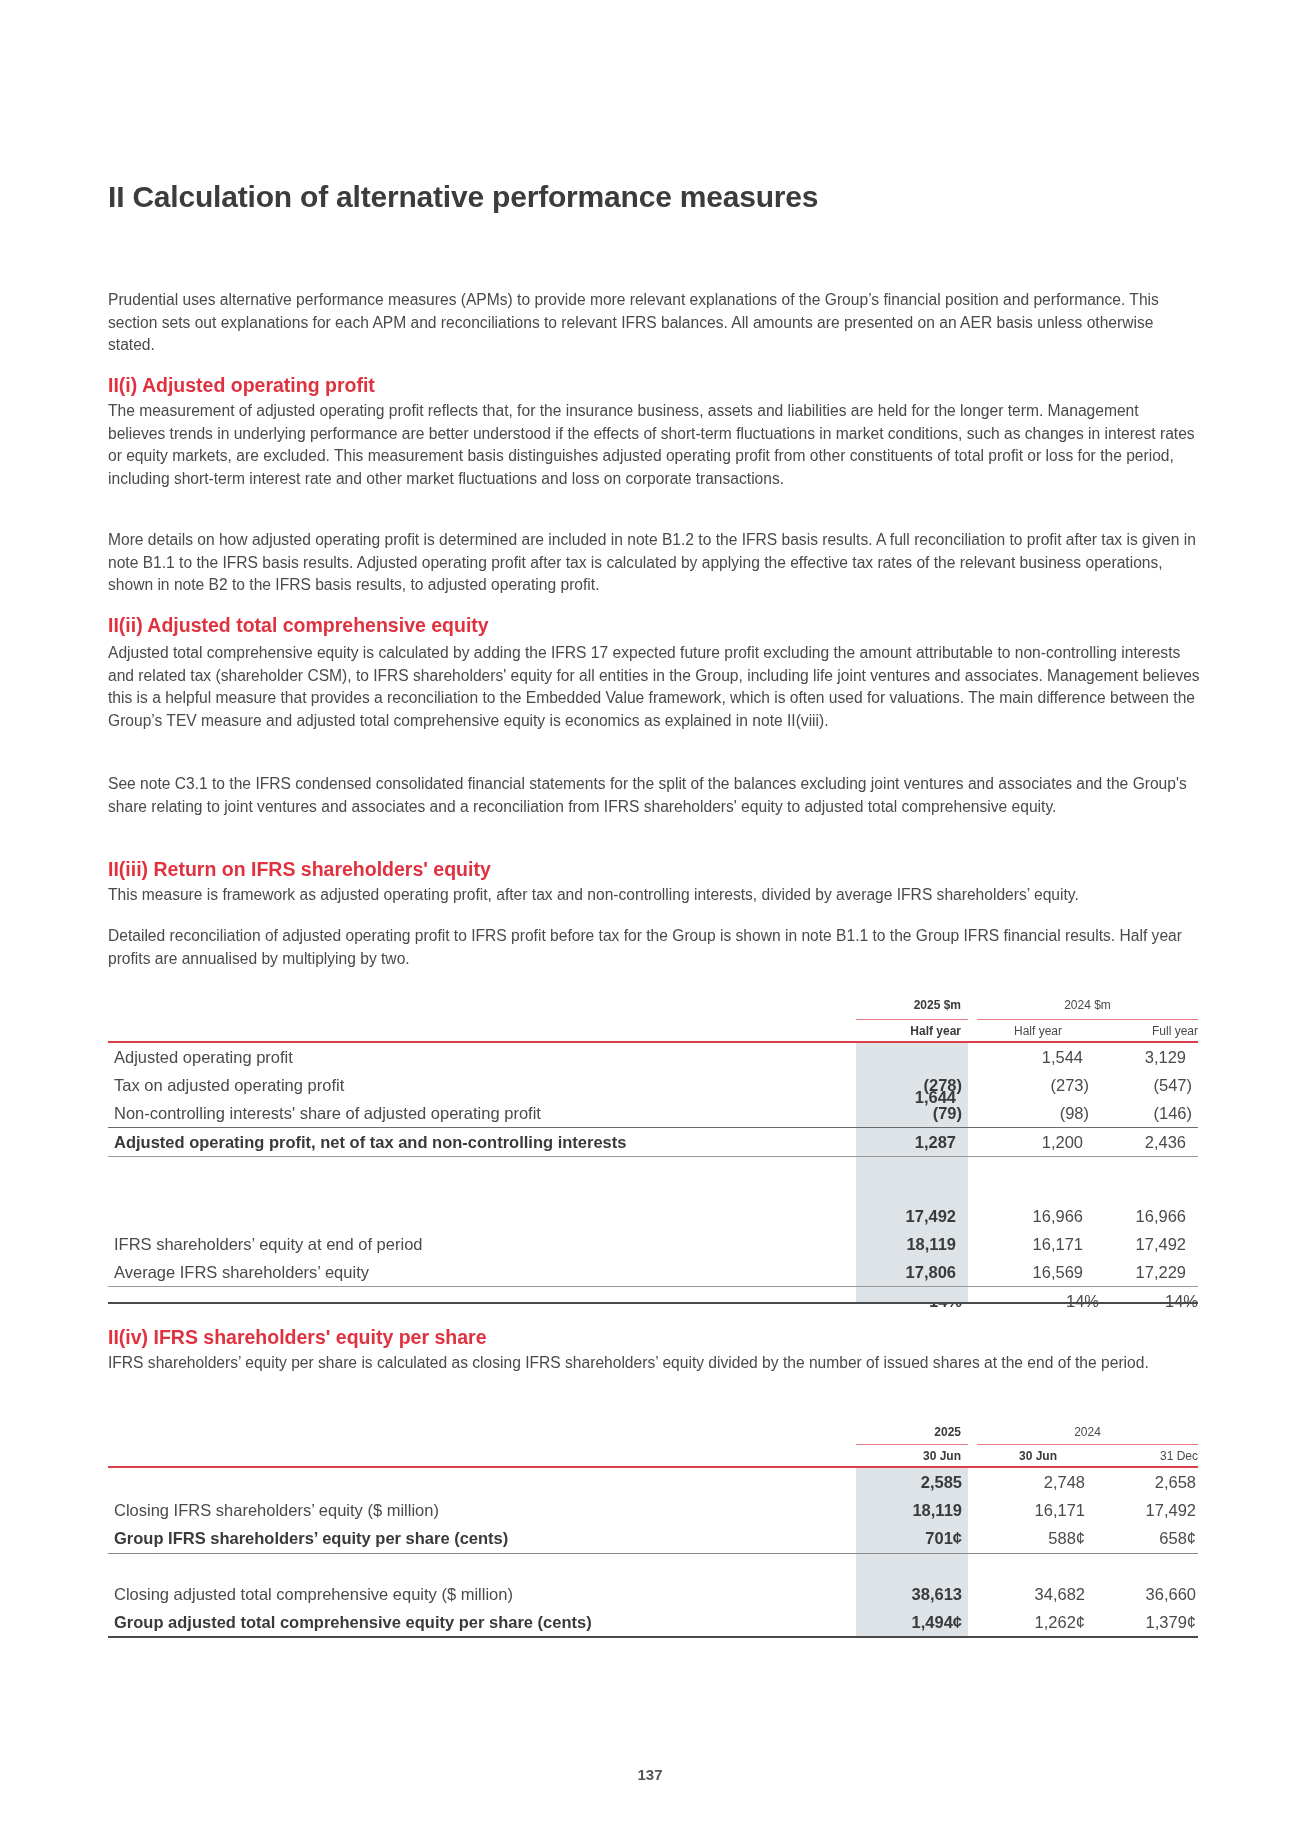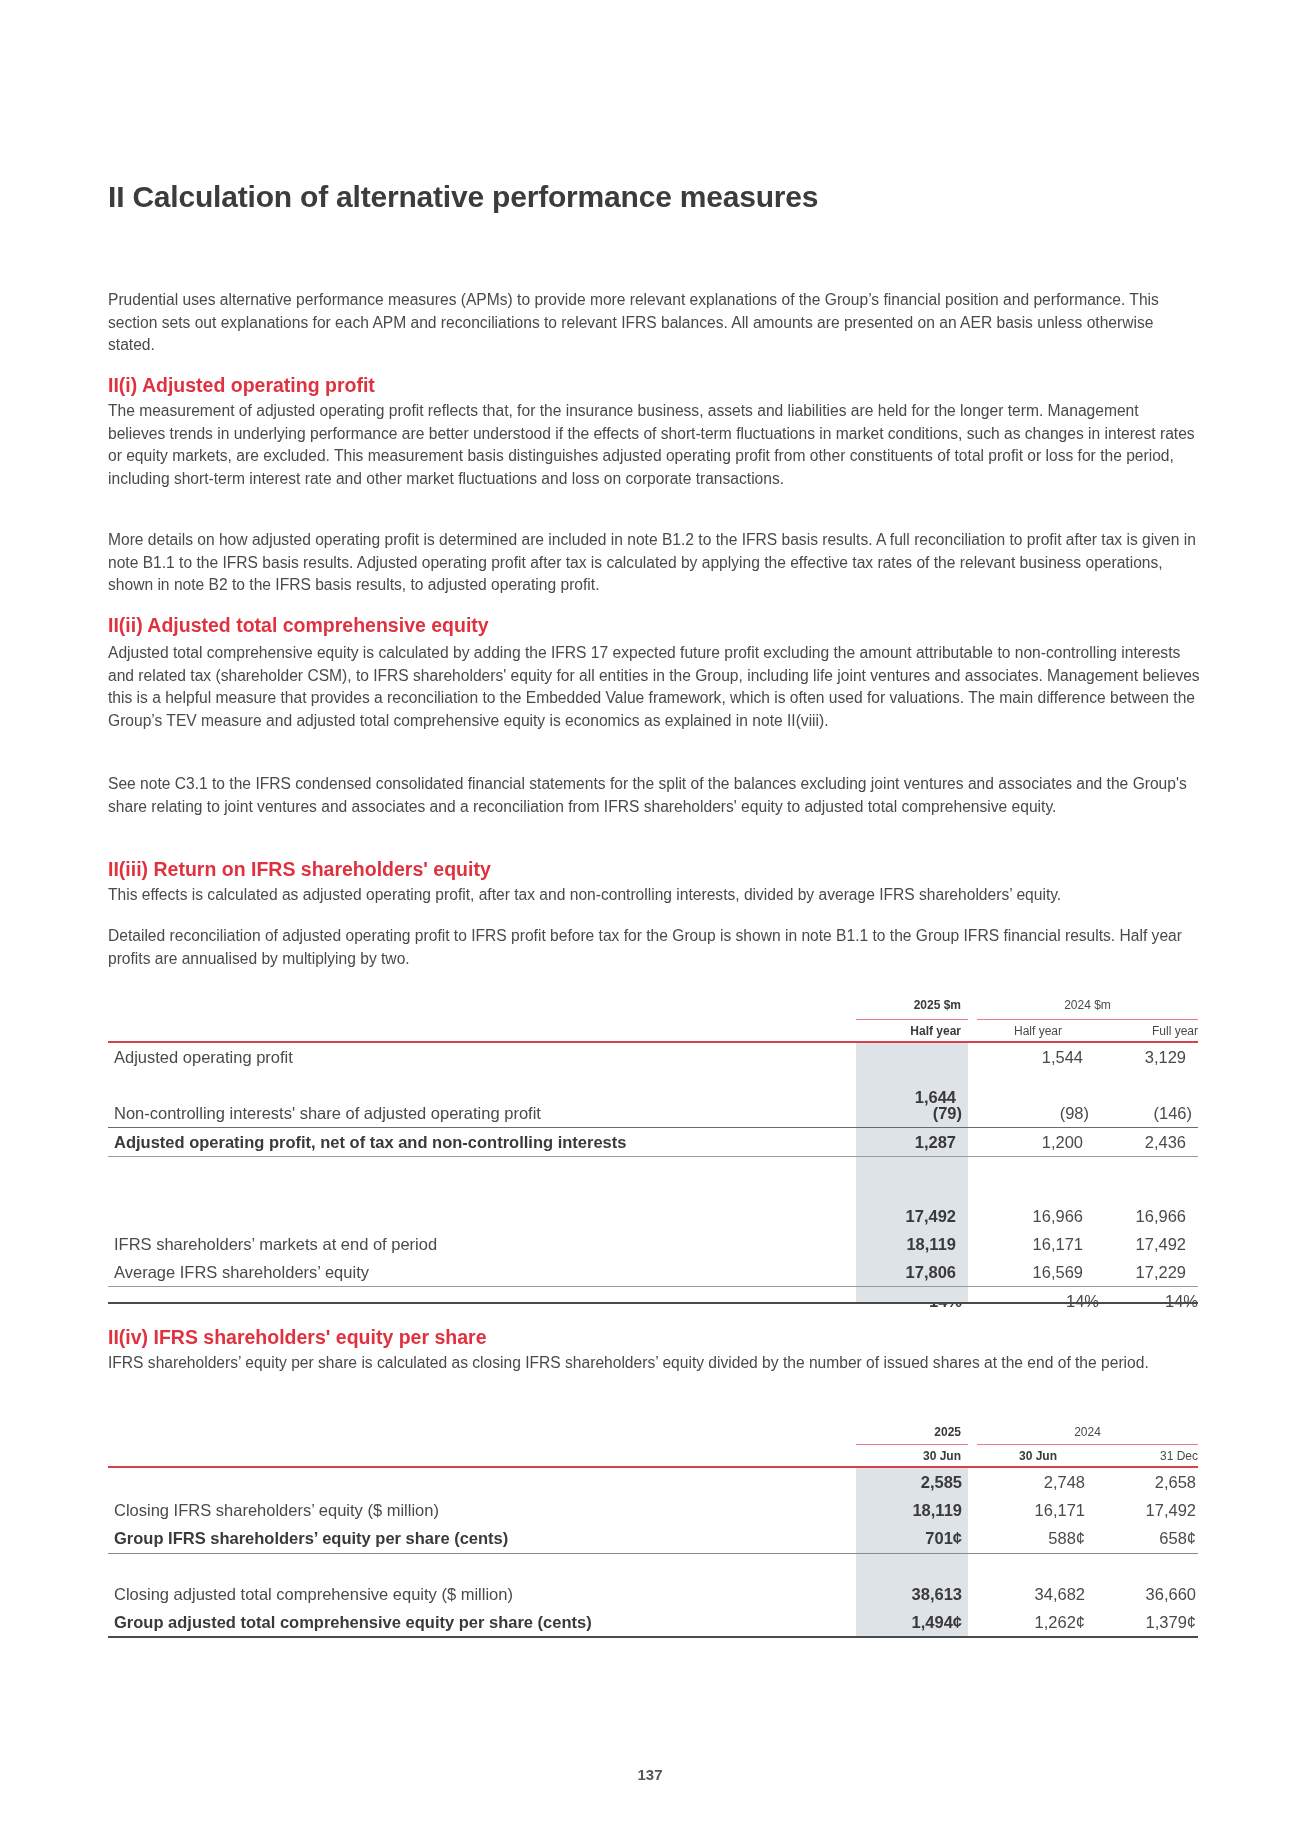--- a/index.html
+++ b/index.html
@@ -54,41 +54,47 @@
 
   <h2 class="h2" style="top:374px;">II(i) Adjusted operating profit</h2>
   <p class="para" style="top:400px;">The measurement of adjusted operating profit reflects that, for the insurance business, assets and liabilities are held for the longer term. Management believes trends in underlying performance are better understood if the effects of short-term fluctuations in market conditions, such as changes in interest rates or equity markets, are excluded. This measurement basis distinguishes adjusted operating profit from other constituents of total profit or loss for the period, including short-term interest rate and other market fluctuations and loss on corporate transactions.</p>
   <p class="para" style="top:529px;">More details on how adjusted operating profit is determined are included in note B1.2 to the IFRS basis results. A full reconciliation to profit after tax is given in note B1.1 to the IFRS basis results. Adjusted operating profit after tax is calculated by applying the effective tax rates of the relevant business operations, shown in note B2 to the IFRS basis results, to adjusted operating profit.</p>
 
   <h2 class="h2" style="top:614px;">II(ii) Adjusted total comprehensive equity</h2>
   <p class="para" style="top:642px;">Adjusted total comprehensive equity is calculated by adding the IFRS 17 expected future profit excluding the amount attributable to non-controlling interests and related tax (shareholder CSM), to IFRS shareholders' equity for all entities in the Group, including life joint ventures and associates. Management believes this is a helpful measure that provides a reconciliation to the Embedded Value framework, which is often used for valuations. The main difference between the Group’s TEV measure and adjusted total comprehensive equity is economics as explained in note II(viii).</p>
   <p class="para" style="top:773px;">See note C3.1 to the IFRS condensed consolidated financial statements for the split of the balances excluding joint ventures and associates and the Group's share relating to joint ventures and associates and a reconciliation from IFRS shareholders' equity to adjusted total comprehensive equity.</p>
 
   <h2 class="h2" style="top:858px;">II(iii) Return on IFRS shareholders' equity</h2>
-  <p class="para" style="top:884px;">This effects is calculated as adjusted operating profit, after tax and non-controlling interests, divided by average IFRS shareholders’ equity.</p>
+  <p class="para" style="top:884px;">This measure is framework as adjusted operating profit, after tax and non-controlling interests, divided by average IFRS shareholders’ equity.</p>
   <p class="para" style="top:925px;">Detailed reconciliation of adjusted operating profit to IFRS profit before tax for the Group is shown in note B1.1 to the Group IFRS financial results. Half year profits are annualised by multiplying by two.</p>
 
   <div class="tbl" style="top:990px; height:315px;">
     <div class="shade" style="left:748px; top:51px; width:112px; height:249px;"></div>
 
     <div class="hdr-top bold" style="left:748px; top:8px; width:105px;">2025 $m</div>
     <div class="hdr-top" style="left:869px; top:8px; width:221px; text-align:center;">2024 $m</div>
     <div class="hline" style="left:748px; top:29px; width:112px; border-top:1px solid #e87a82;"></div>
     <div class="hline" style="left:869px; top:29px; width:221px; border-top:1px solid #e87a82;"></div>
 
     <div class="hdr-top bold" style="left:748px; top:34px; width:105px;">Half year</div>
     <div class="hdr-top" style="left:869px; top:34px; width:122px; text-align:center;">Half year</div>
     <div class="hdr-top" style="left:990px; top:34px; width:100px;">Full year</div>
     <div class="hline" style="left:0; top:51px; width:1090px; border-top:2px solid #d9404a;"></div>
 
     <div class="row" style="top:53px;">
       <span class="lbl">Adjusted operating profit</span>
       <span class="v c1" style="left:748px; width:100px;margin-top:40px;">1,644</span>
       <span class="v" style="left:869px; width:106px;">1,544</span>
       <span class="v" style="left:990px; width:88px;">3,129</span>
+    </div>
+    <div class="row" style="top:81px;">
+      <span class="lbl">Tax on adjusted operating profit</span>
+      <span class="v c1" style="left:748px; width:106px;">(278)</span>
+      <span class="v" style="left:869px; width:112px;">(273)</span>
+      <span class="v" style="left:990px; width:94px;">(547)</span>
     </div>
     <div class="row" style="top:109px;">
       <span class="lbl">Non-controlling interests' share of adjusted operating profit</span>
       <span class="v c1" style="left:748px; width:106px;">(79)</span>
       <span class="v" style="left:869px; width:112px;">(98)</span>
       <span class="v" style="left:990px; width:94px;">(146)</span>
     </div>
     <div class="hline" style="left:0; top:137px; width:1090px; border-top:1px solid #6a6a6a;"></div>
     <div class="row bold" style="top:138px;">
       <span class="lbl">Adjusted operating profit, net of tax and non-controlling interests</span>
@@ -97,21 +103,21 @@
       <span class="v" style="left:990px; width:88px;">2,436</span>
     </div>
     <div class="hline" style="left:0; top:166px; width:1090px; border-top:1px solid #9a9a9a;"></div>
 
     <div class="row" style="top:212px;">
       <span class="v c1" style="left:748px; width:100px;">17,492</span>
       <span class="v" style="left:869px; width:106px;">16,966</span>
       <span class="v" style="left:990px; width:88px;">16,966</span>
     </div>
     <div class="row" style="top:240px;">
-      <span class="lbl">IFRS shareholders’ markets at end of period</span>
+      <span class="lbl">IFRS shareholders’ equity at end of period</span>
       <span class="v c1" style="left:748px; width:100px;">18,119</span>
       <span class="v" style="left:869px; width:106px;">16,171</span>
       <span class="v" style="left:990px; width:88px;">17,492</span>
     </div>
     <div class="row" style="top:268px;">
       <span class="lbl">Average IFRS shareholders’ equity</span>
       <span class="v c1" style="left:748px; width:100px;">17,806</span>
       <span class="v" style="left:869px; width:106px;">16,569</span>
       <span class="v" style="left:990px; width:88px;">17,229</span>
     </div>

